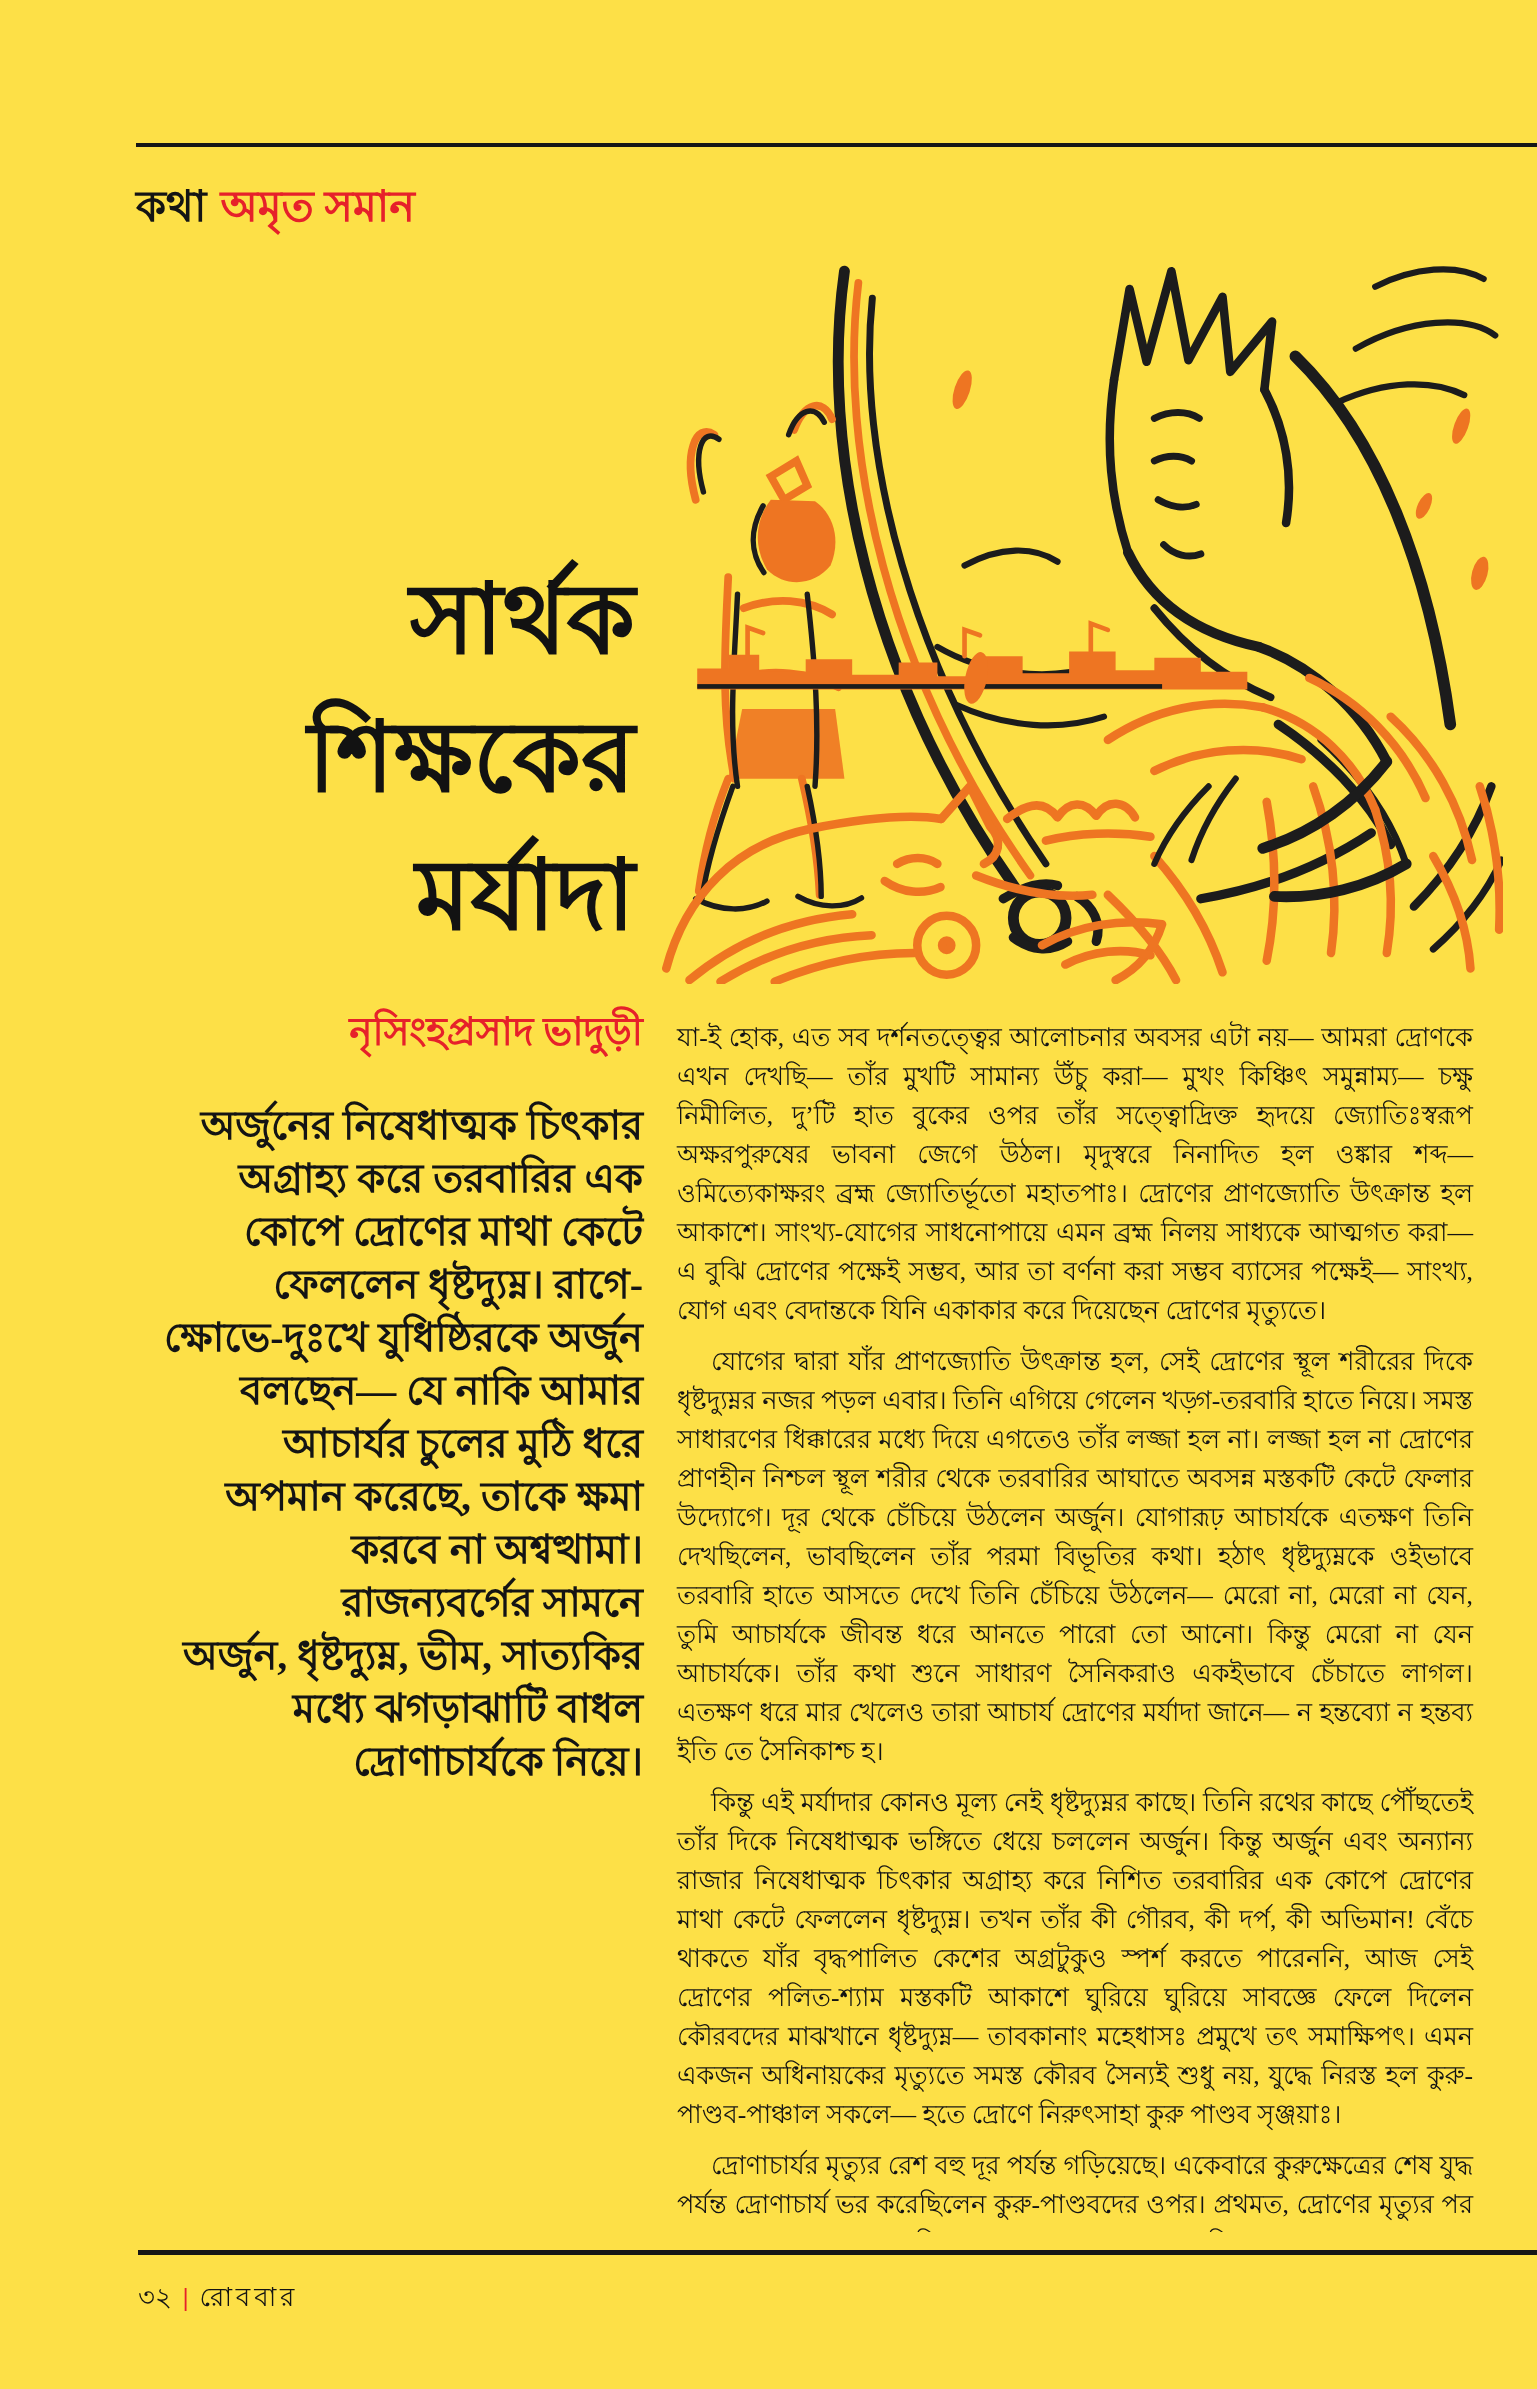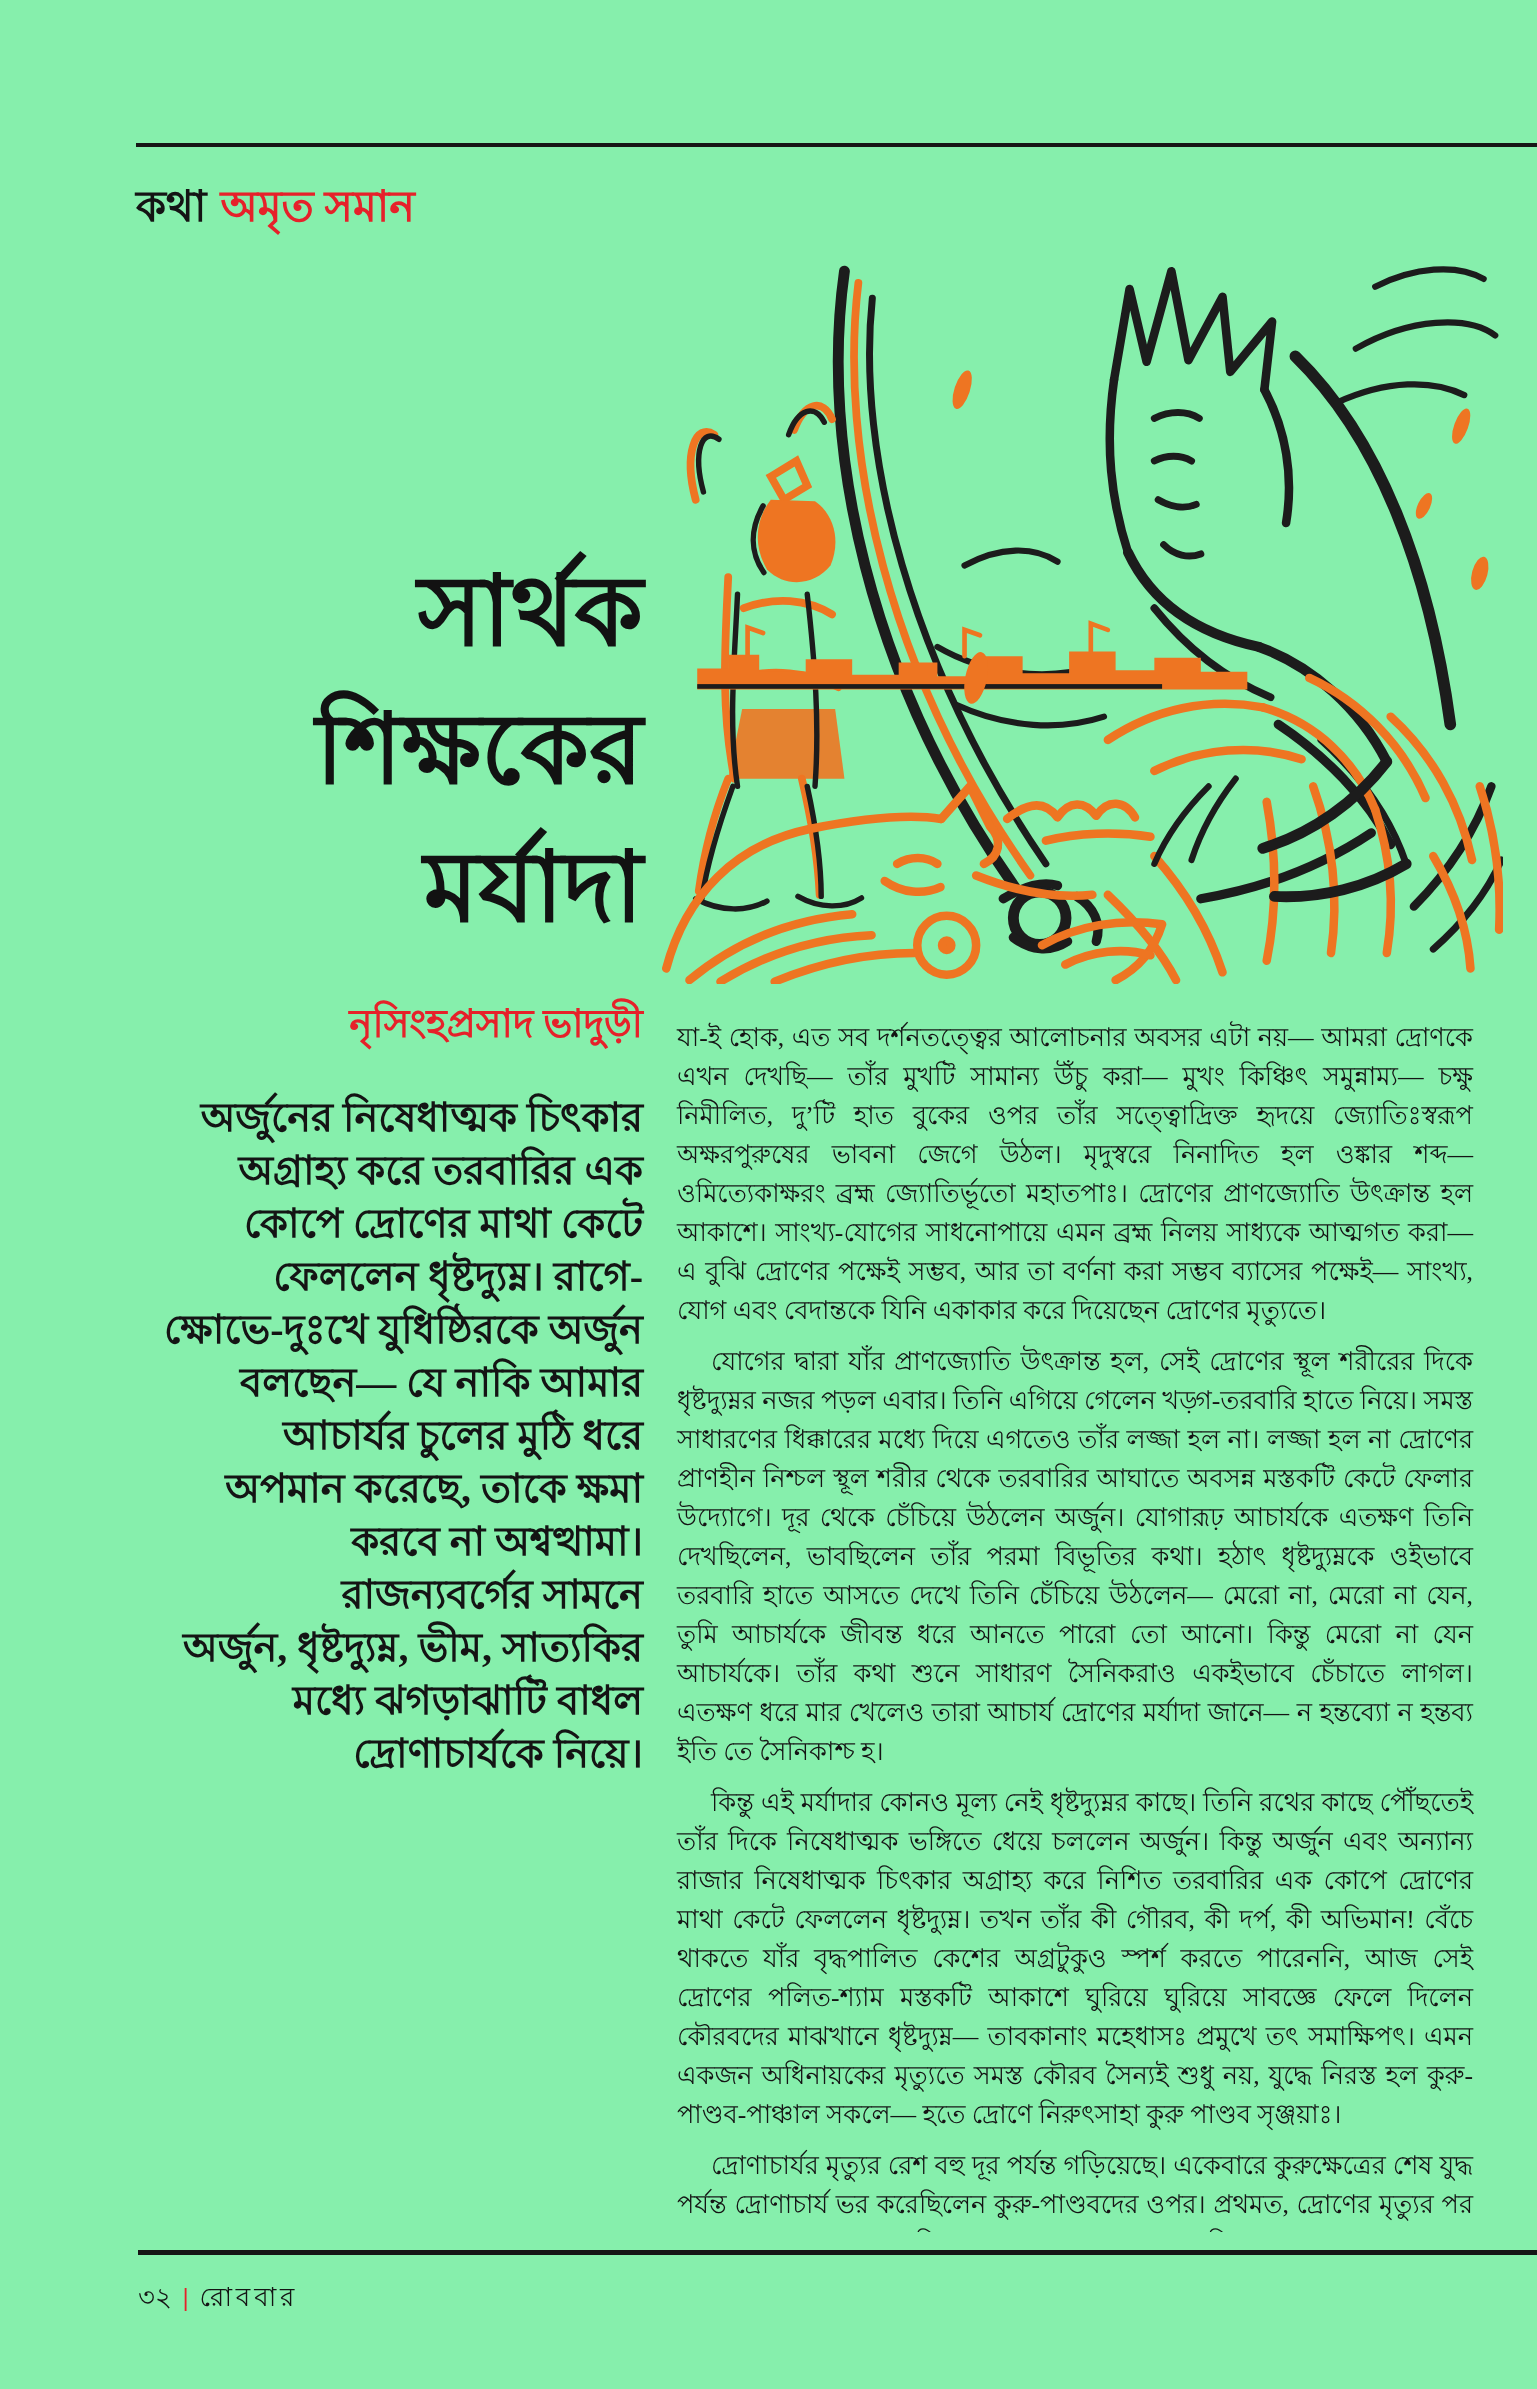--- a/index.html
+++ b/index.html
@@ -1,26 +1,26 @@
 <!DOCTYPE html>
 <html lang="bn" style="font-size:12.4px"><head>
 <meta charset="utf-8">
 <style>
   html,body{margin:0;padding:0;}
   body{background:#ffffff;font-family:"Liberation Serif","DejaVu Serif",serif;}
-  .page{position:relative;width:1538px;height:2389px;background:#86efac;overflow:hidden;color:#141414;}
+  .page{position:relative;width:1538px;height:2389px;background:#fde047;overflow:hidden;color:#141414;}
 
   .top-rule{position:absolute;left:136px;right:0;top:143px;height:3.9px;background:#161616;}
 
   .masthead{position:absolute;left:136px;top:174px;font-size:43px;font-weight:700;white-space:nowrap;}
   .masthead .mh-black{color:#141414;}
   .masthead .mh-red{color:#e6212a;margin-left:14px;}
 
   .left-col{position:absolute;left:136px;top:543px;width:507px;text-align:right;}
-  .article-title{margin:0;font-size:98px;line-height:138px;font-weight:700;color:#121212;white-space:pre-line;letter-spacing:0;}
+  .article-title{margin:8px;font-size:98px;line-height:138px;font-weight:700;color:#121212;white-space:pre-line;letter-spacing:0;}
   .author{margin-top:36px;font-size:39px;font-weight:700;color:#e6212a;}
   .lede{margin-top:33px;font-size:40px;line-height:53px;font-weight:700;color:#141414;white-space:pre-line;}
 
   .illustration{position:absolute;left:612px;top:244px;width:891px;height:740px;}
   .illustration svg{display:block;width:100%;height:100%;}
 
   .body-col{position:absolute;left:665px;top:1006px;width:820px;height:1226px;overflow:hidden;
             font-size:25.6px;line-height:39px;text-align:justify;color:#141414;}
   .body-col p{margin:12px;}
   .body-col p.indent{text-indent:34px;}

